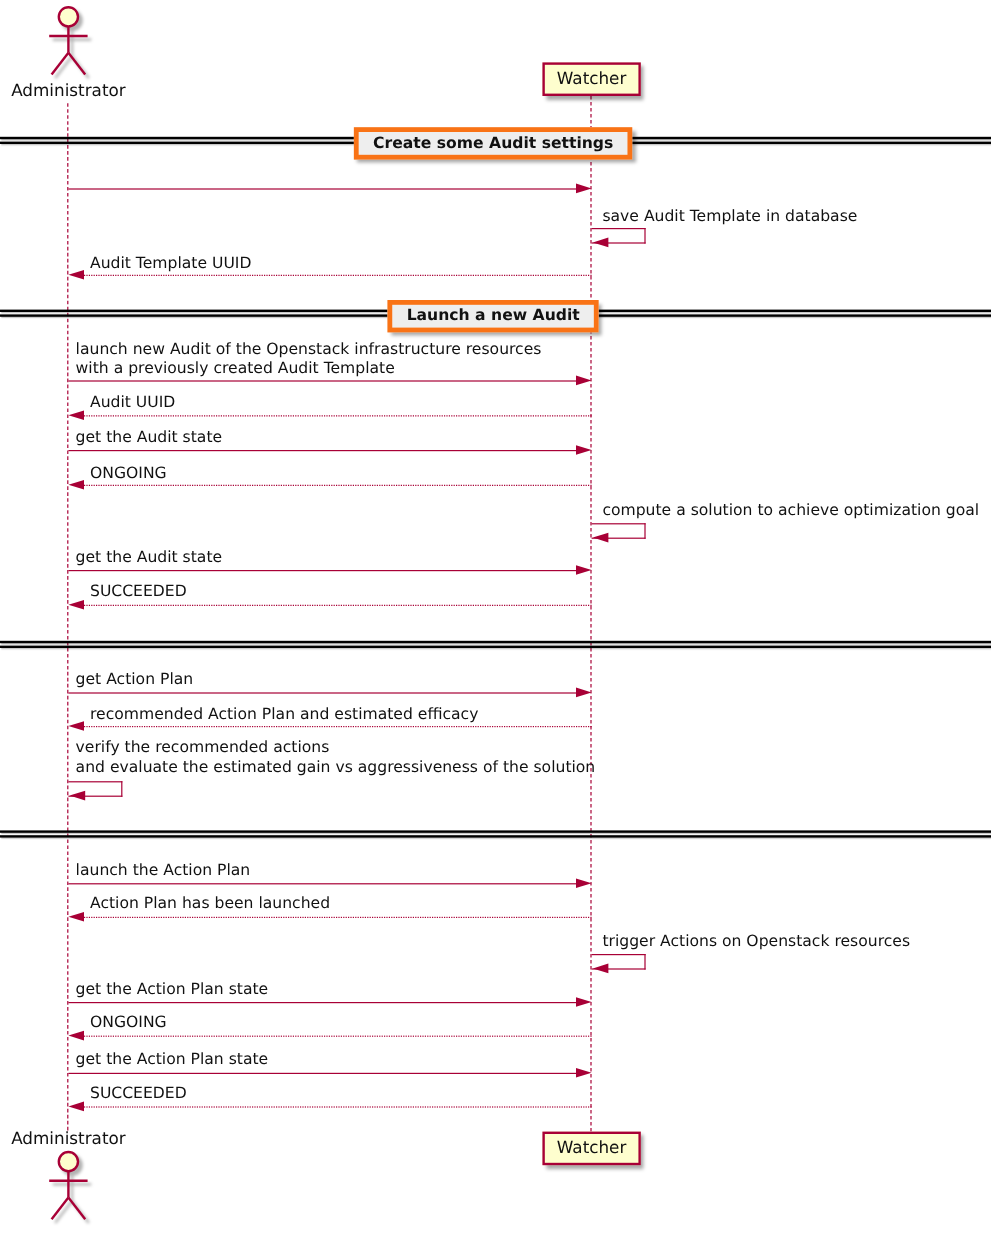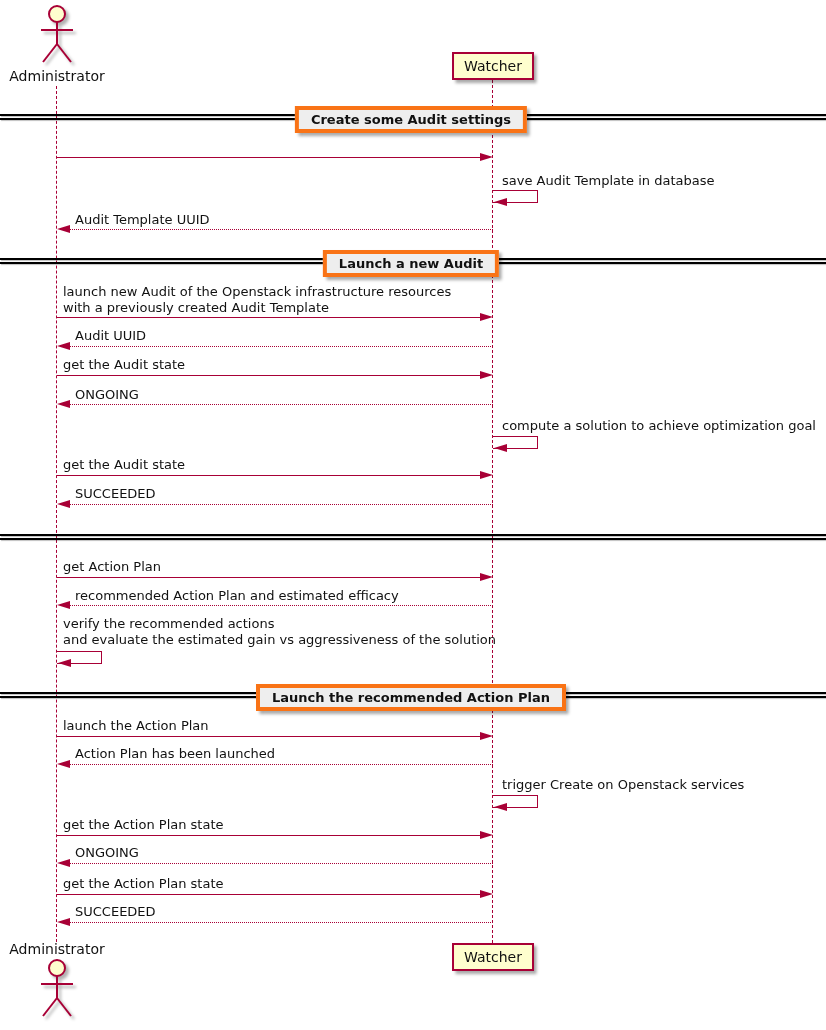--- a/index.html
+++ b/index.html
@@ -127,31 +127,30 @@
 
   <div class="lbl" style="left:63px;top:616px;">verify the recommended actions
 and evaluate the estimated gain vs aggressiveness of the solution</div>
   <div class="selfloop" style="left:57px;top:651px;"></div>
   <div class="hd l" style="left:58px;top:659px;"></div>
 
   <div class="divlines" style="top:692px;">
       <div class="dl"></div>
       <div class="dl"></div>
     </div>
-  <div class="divbox" style="top:684px;">Launch the recommended Action Plan</div>
 
   <div class="lbl" style="left:63px;top:718px;">launch the Action Plan</div>
   <div class="ln solid" style="left:57px;top:736px;width:423px;"></div>
   <div class="hd r" style="left:480px;top:732px;"></div>
 
   <div class="lbl" style="left:75px;top:746px;">Action Plan has been launched</div>
   <div class="ln dotted" style="left:70px;top:764px;width:423px;"></div>
   <div class="hd l" style="left:57px;top:760px;"></div>
 
-  <div class="lbl" style="left:502px;top:777px;">trigger Create on Openstack services</div>
+  <div class="lbl" style="left:502px;top:777px;">trigger Actions on Openstack resources</div>
   <div class="selfloop" style="left:493px;top:795px;"></div>
   <div class="hd l" style="left:494px;top:803px;"></div>
 
   <div class="lbl" style="left:63px;top:817px;">get the Action Plan state</div>
   <div class="ln solid" style="left:57px;top:835px;width:423px;"></div>
   <div class="hd r" style="left:480px;top:831px;"></div>
 
   <div class="lbl" style="left:75px;top:845px;">ONGOING</div>
   <div class="ln dotted" style="left:70px;top:863px;width:423px;"></div>
   <div class="hd l" style="left:57px;top:859px;"></div>

